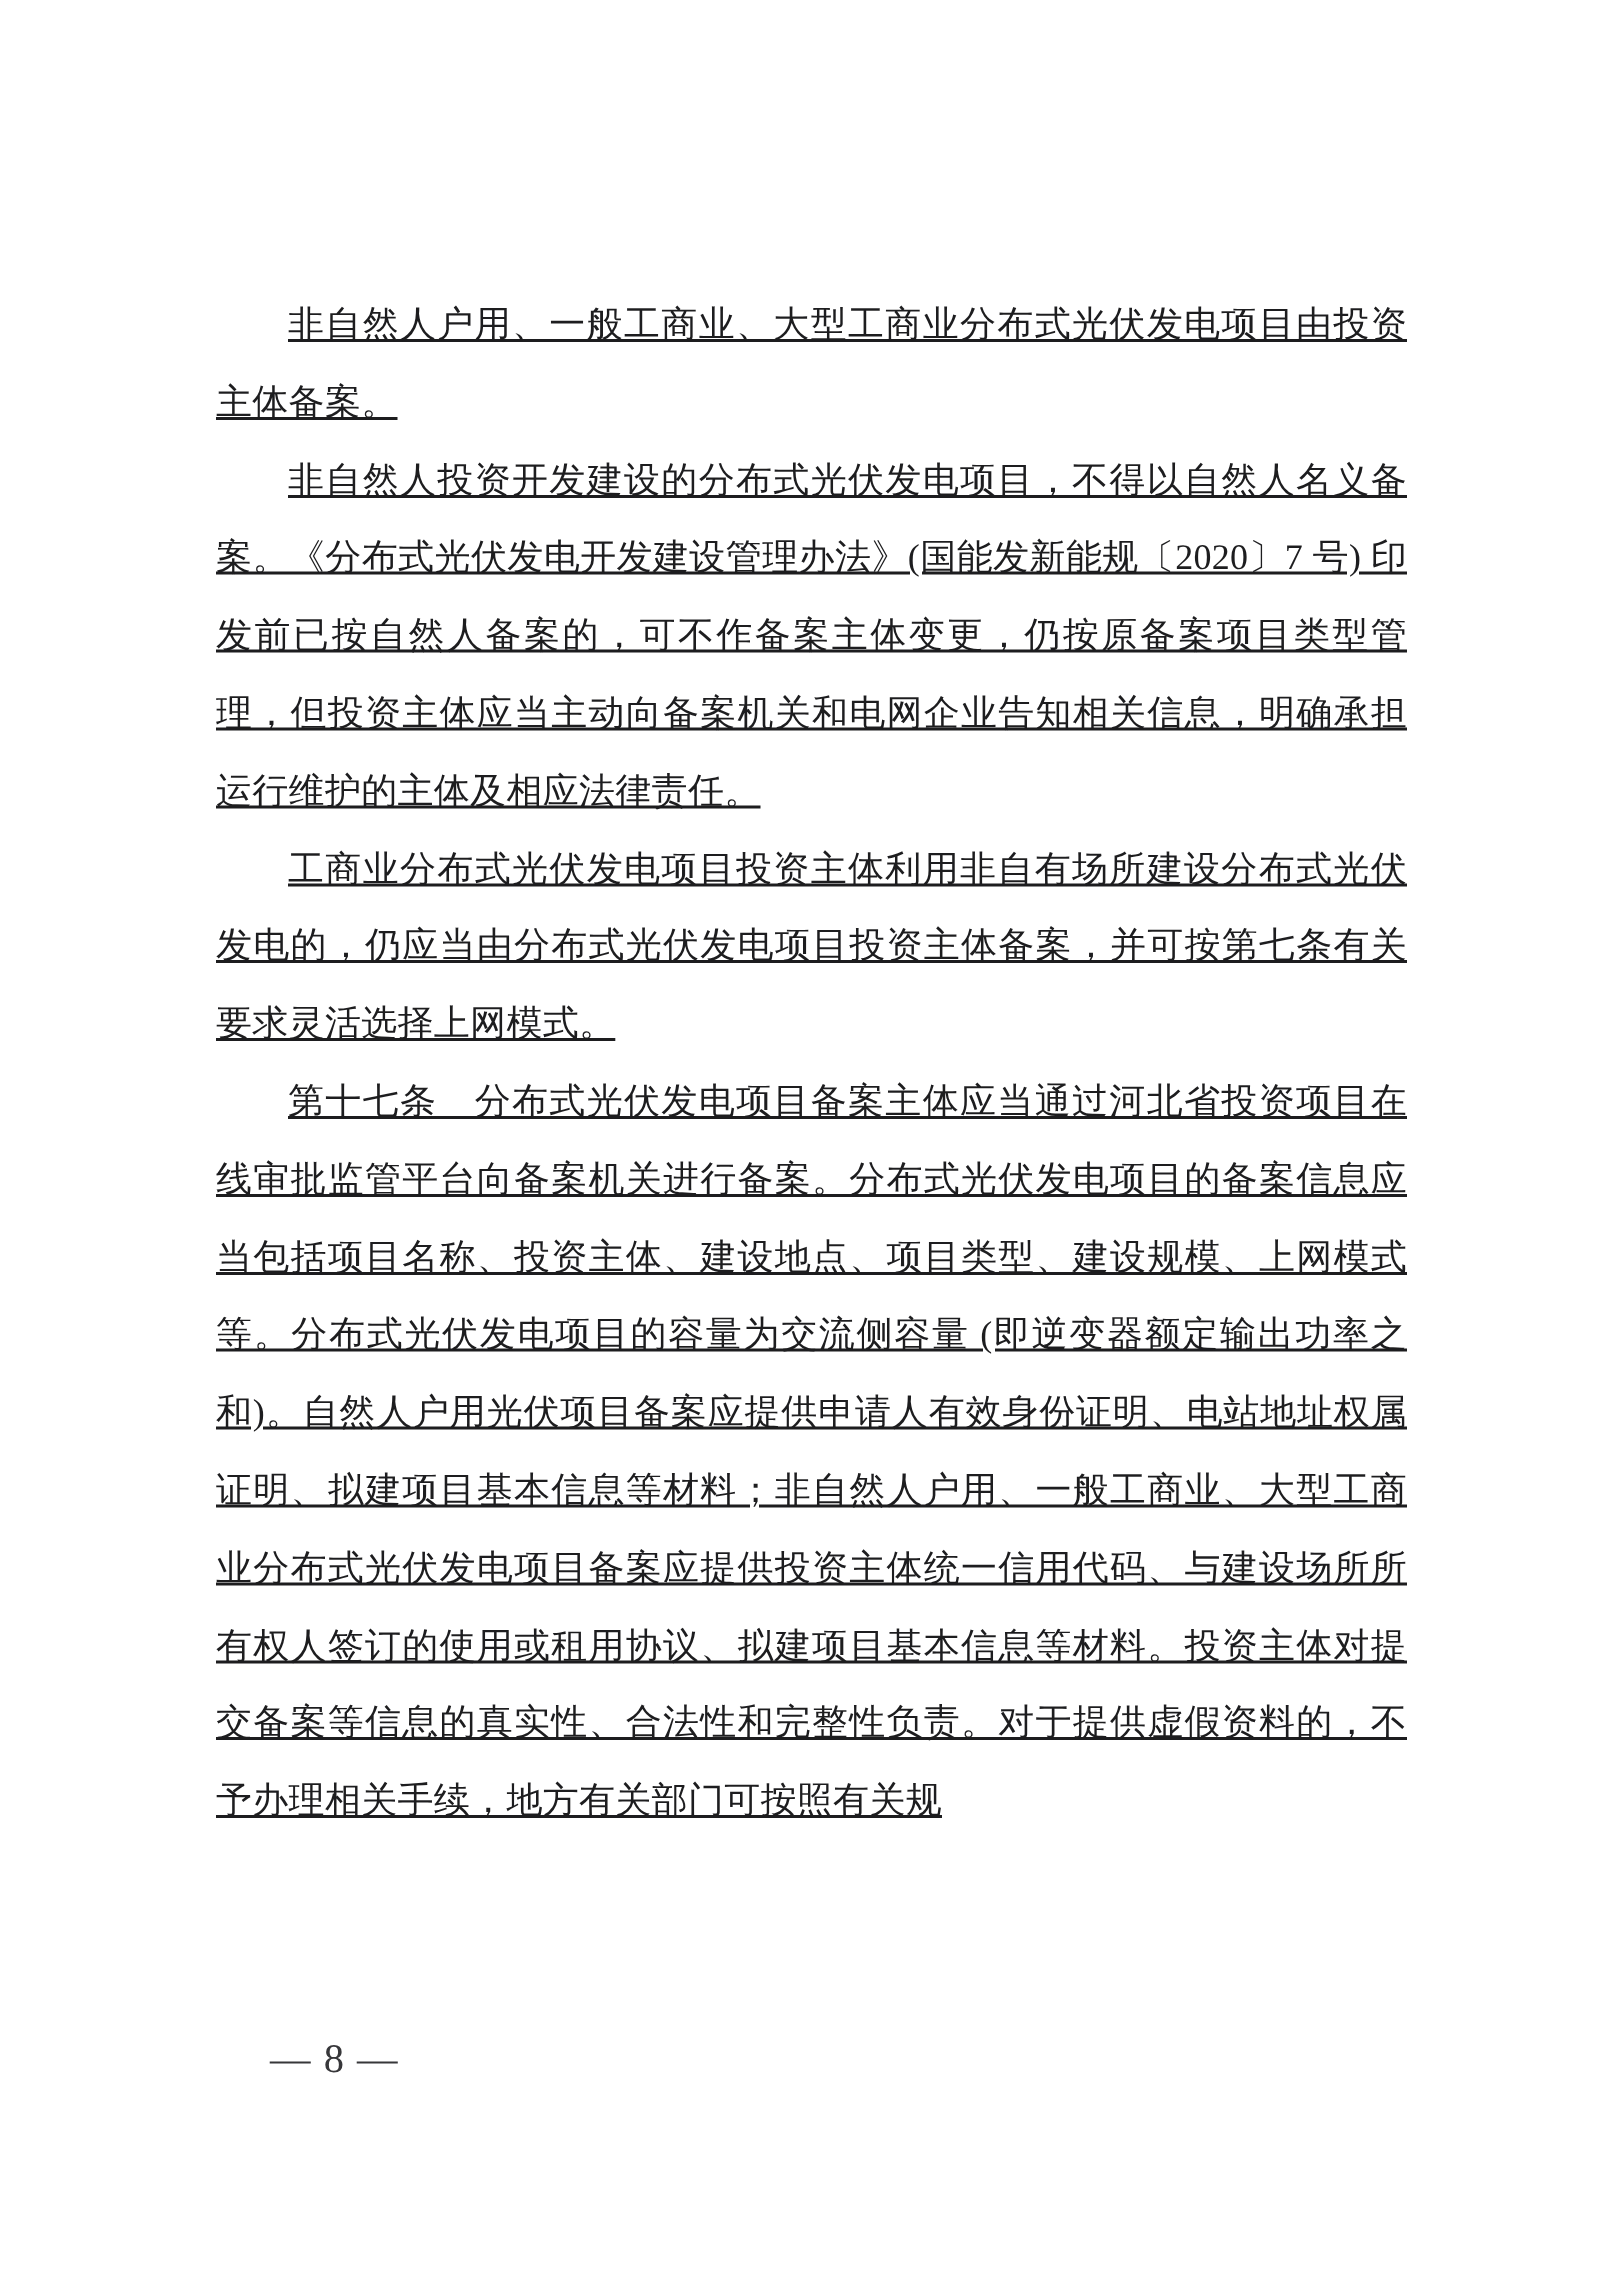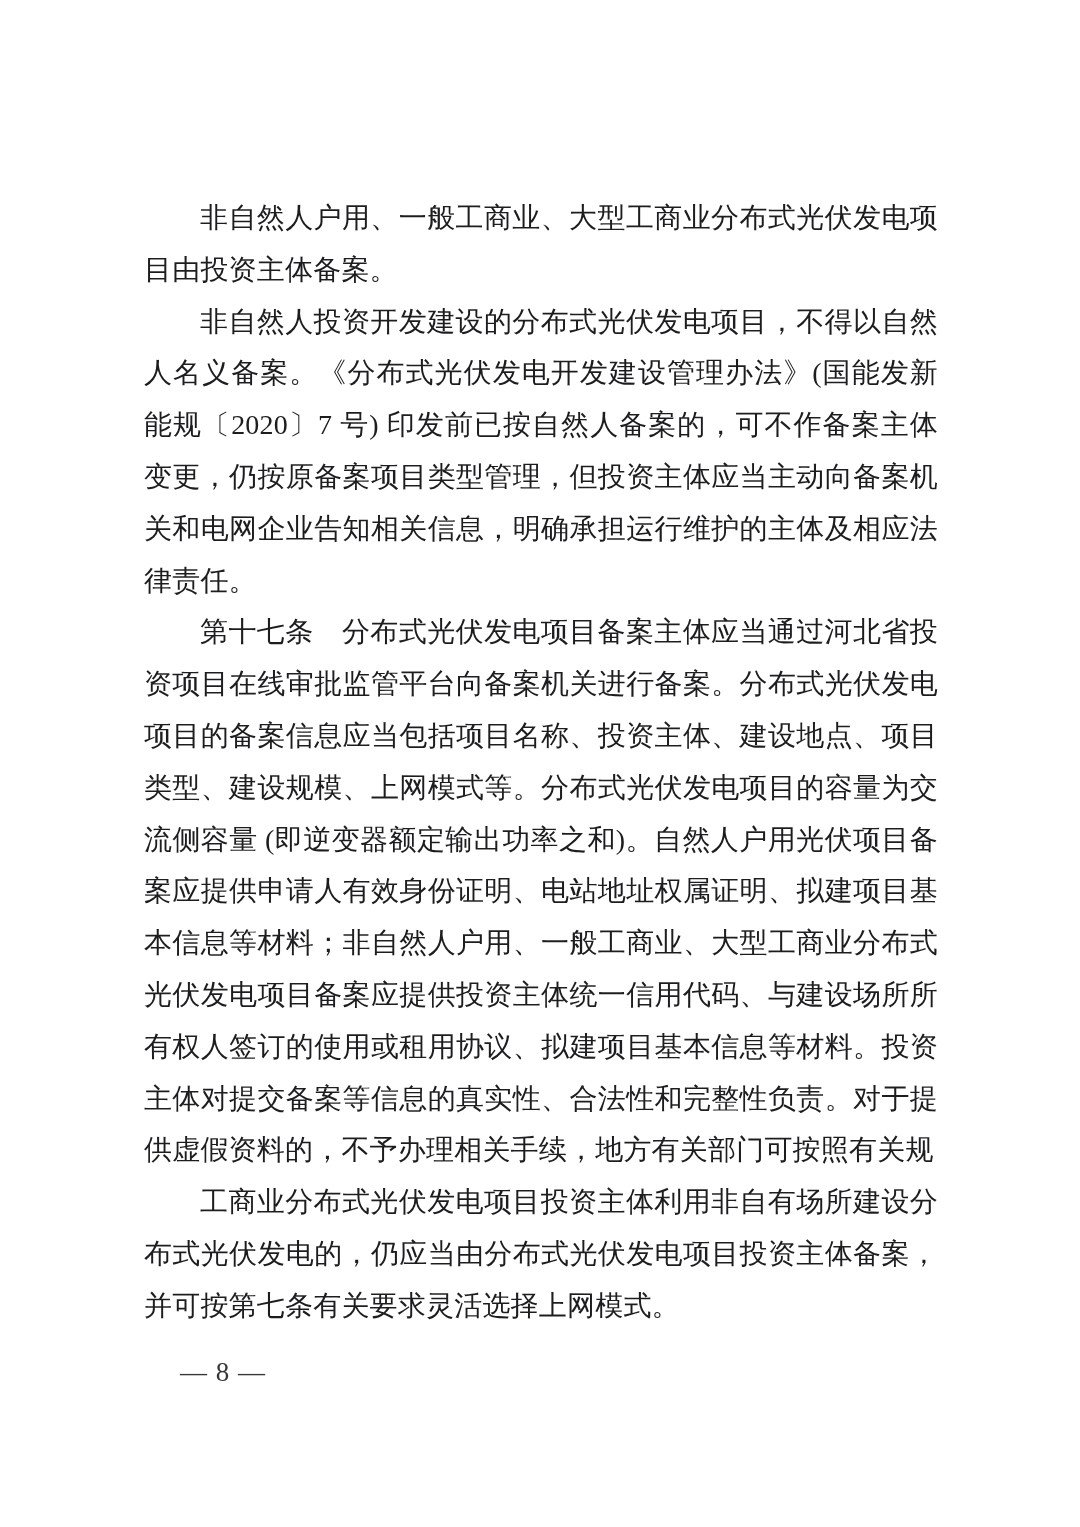--- a/index.html
+++ b/index.html
@@ -14,25 +14,26 @@
     background: #ffffff;
     overflow: hidden;
     font-family: "Liberation Serif", "DejaVu Serif", serif;
   }
   .doc-body {
     position: absolute;
     left: 144px;
     top: 192px;
     width: 794px;
     color: #1d1d1f;
-    font-size: 28px;
+    font-size: 24px;
     line-height: 51.8px;
     text-align: justify;
     text-justify: inter-character;
     letter-spacing: 0.2px;
+    text-decoration: underline;
   }
   .doc-body p {
     margin: 0;
     padding: 0;
     text-indent: 2em;
   }
   .page-footer {
     position: absolute;
     left: 180px;
     top: 1352px;
@@ -42,18 +43,18 @@
     letter-spacing: 1px;
   }
 </style>
 </head>
 <body>
 
 <div class="page">
   <div class="doc-body">
     <p>非自然人户用、一般工商业、大型工商业分布式光伏发电项目由投资主体备案。</p>
     <p>非自然人投资开发建设的分布式光伏发电项目，不得以自然人名义备案。《分布式光伏发电开发建设管理办法》(国能发新能规〔2020〕7 号) 印发前已按自然人备案的，可不作备案主体变更，仍按原备案项目类型管理，但投资主体应当主动向备案机关和电网企业告知相关信息，明确承担运行维护的主体及相应法律责任。</p>
+    <p>工商业分布式光伏发电项目投资主体利用非自有场所建设分布式光伏发电的，仍应当由分布式光伏发电项目投资主体备案，并可按第七条有关要求灵活选择上网模式。</p>
     <p>第十七条　分布式光伏发电项目备案主体应当通过河北省投资项目在线审批监管平台向备案机关进行备案。分布式光伏发电项目的备案信息应当包括项目名称、投资主体、建设地点、项目类型、建设规模、上网模式等。分布式光伏发电项目的容量为交流侧容量 (即逆变器额定输出功率之和)。自然人户用光伏项目备案应提供申请人有效身份证明、电站地址权属证明、拟建项目基本信息等材料；非自然人户用、一般工商业、大型工商业分布式光伏发电项目备案应提供投资主体统一信用代码、与建设场所所有权人签订的使用或租用协议、拟建项目基本信息等材料。投资主体对提交备案等信息的真实性、合法性和完整性负责。对于提供虚假资料的，不予办理相关手续，地方有关部门可按照有关规</p>
-    <p>工商业分布式光伏发电项目投资主体利用非自有场所建设分布式光伏发电的，仍应当由分布式光伏发电项目投资主体备案，并可按第七条有关要求灵活选择上网模式。</p>
   </div>
 
   <div class="page-footer">— 8 —</div>
 </div>
 
 </body></html>

